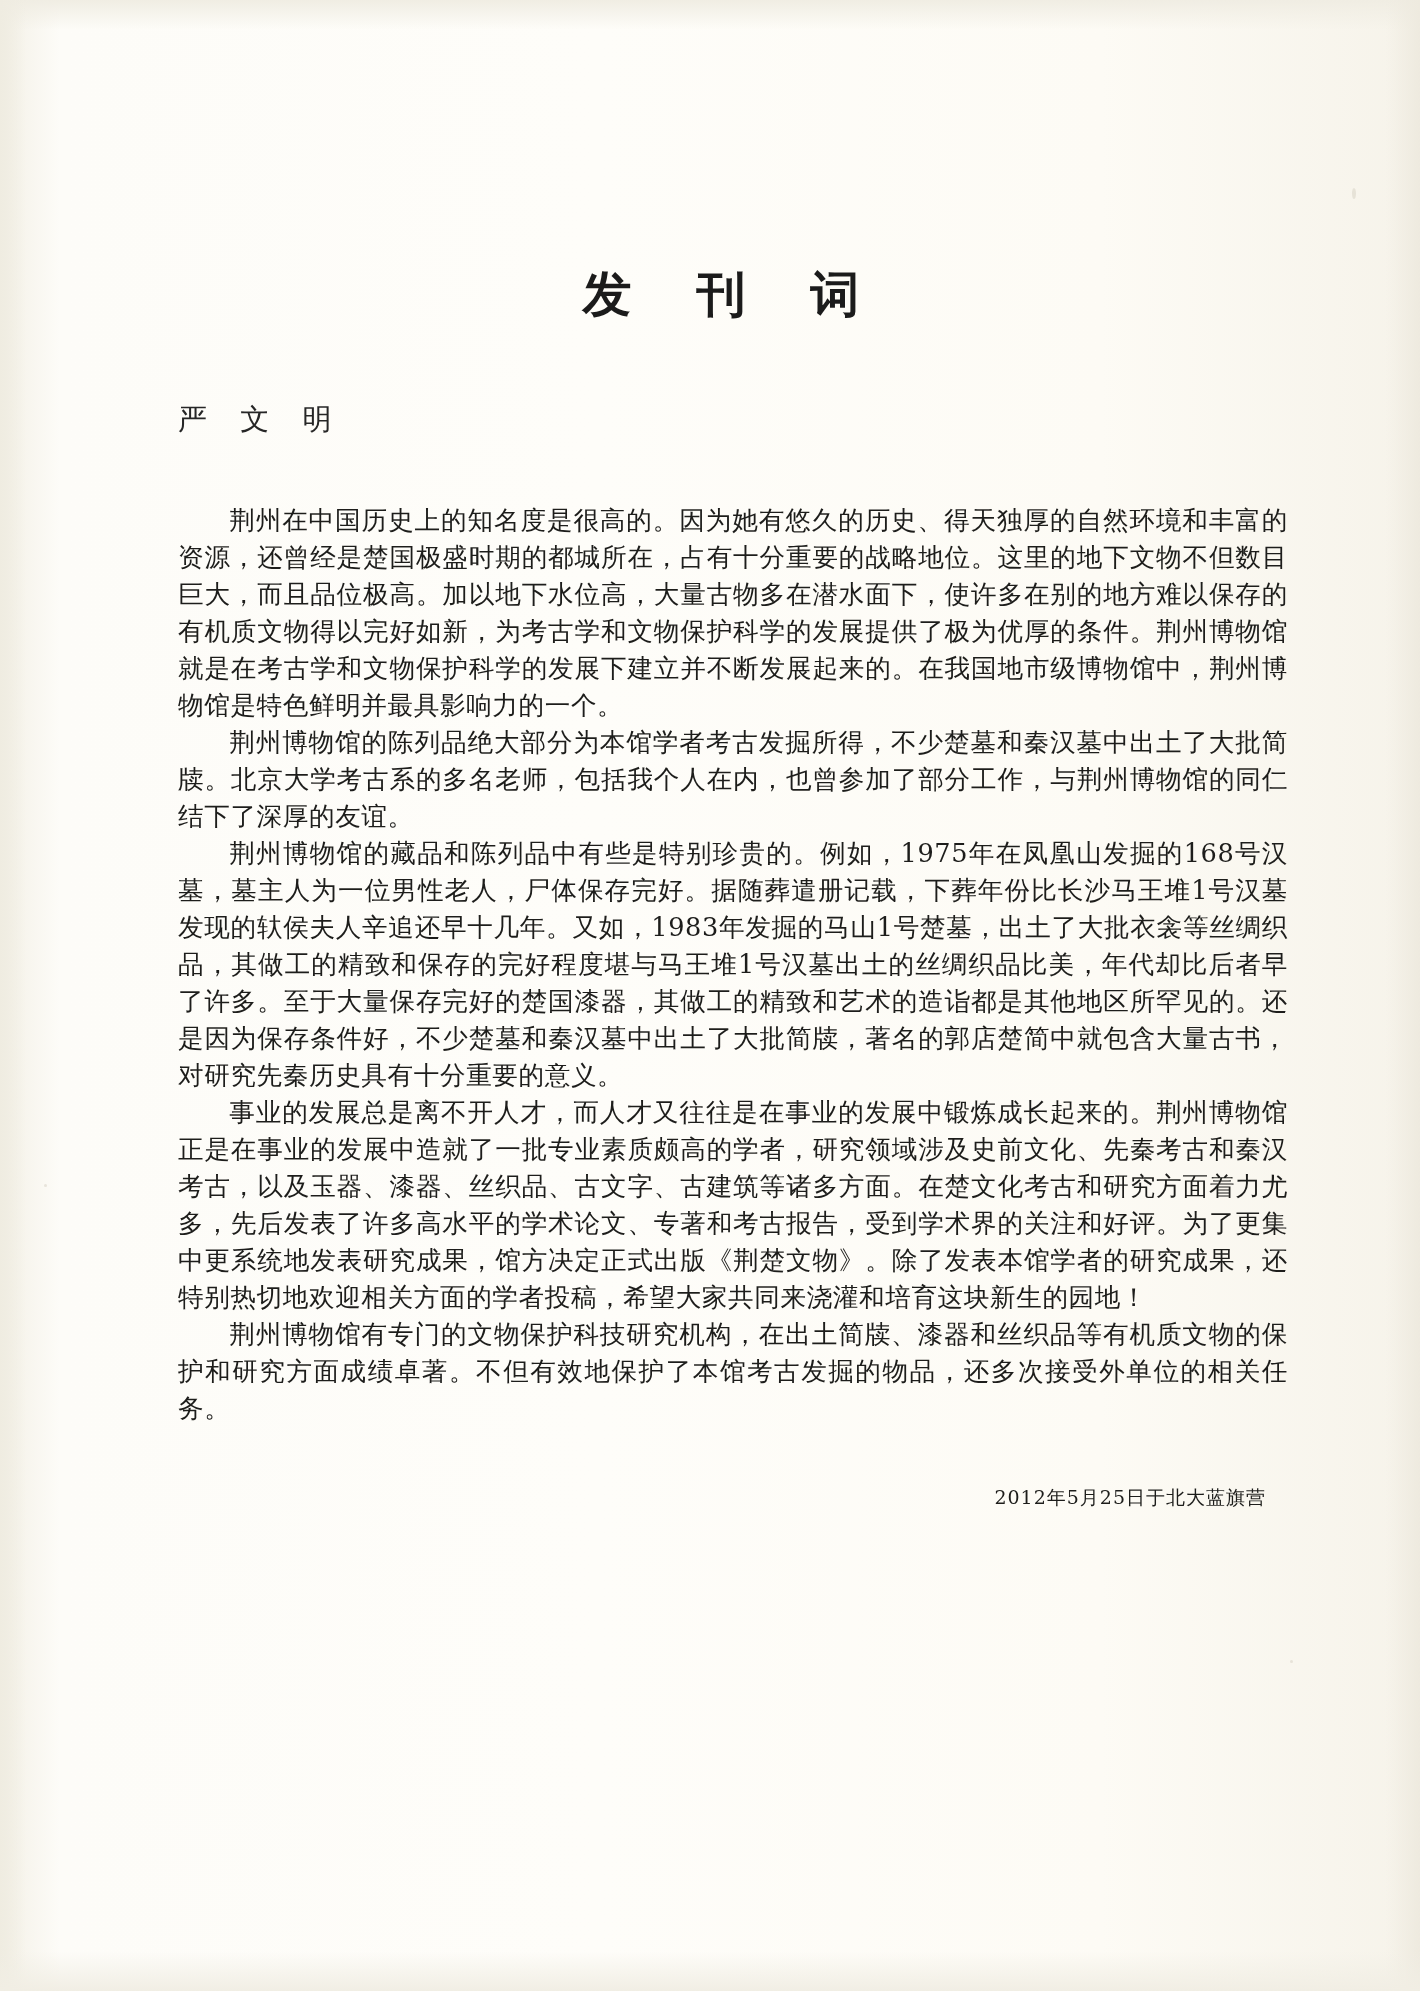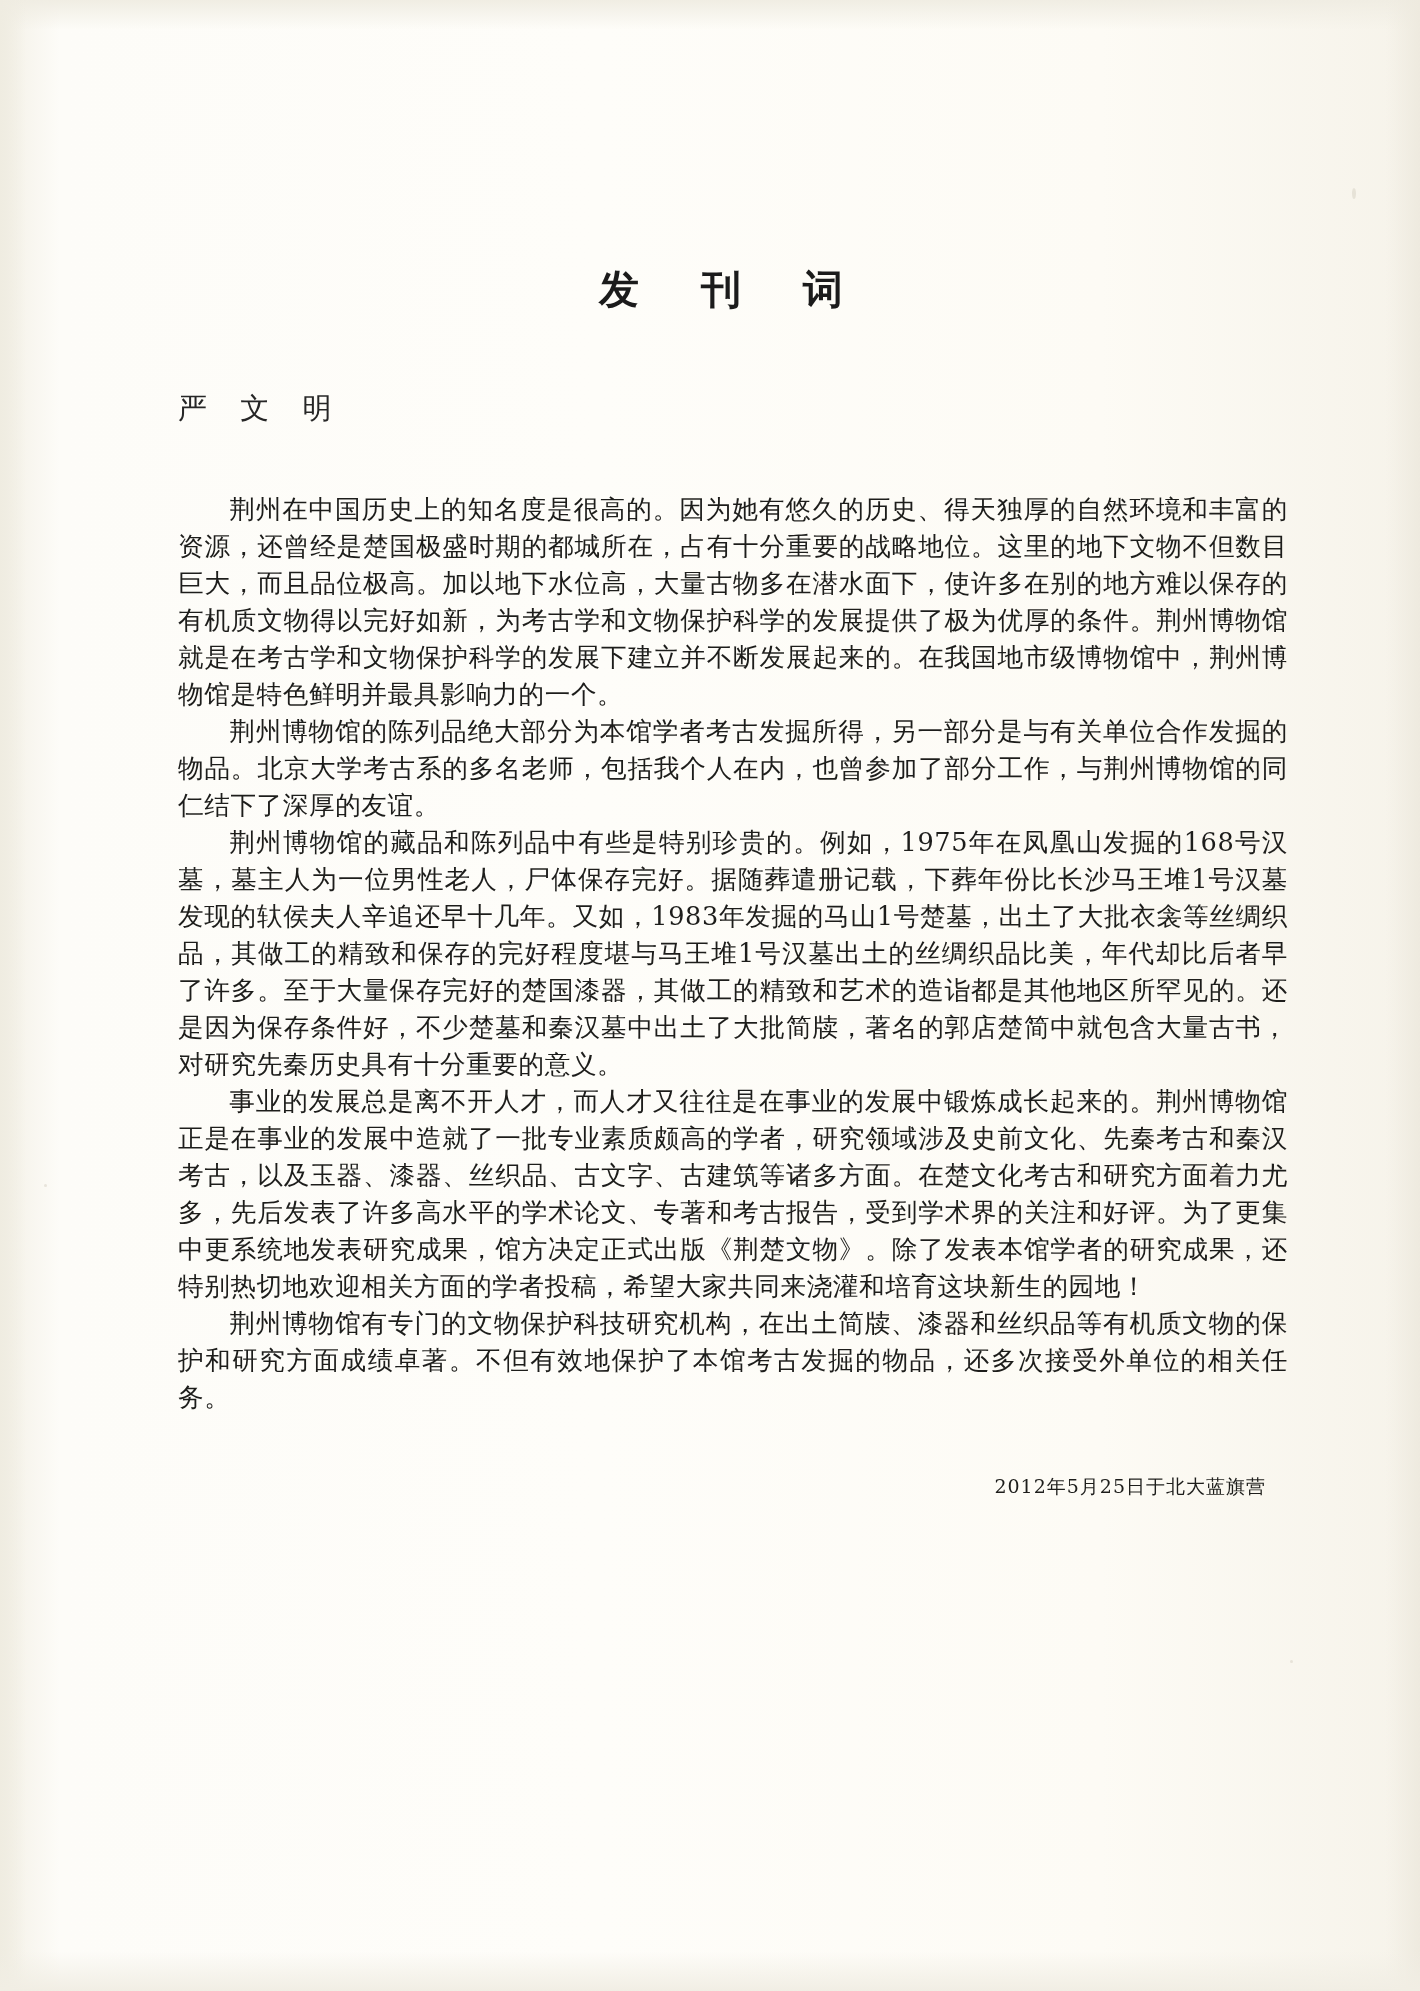--- a/index.html
+++ b/index.html
@@ -65,21 +65,21 @@
     position: absolute;
     left: 178px;
     top: 0;
     width: 1110px;
   }
 
   .doc-title {
     margin: 0;
     padding-top: 262px;
     text-align: center;
-    font-size: 40px;
+    font-size: 49px;
     font-weight: bold;
     letter-spacing: 24px;
     color: #1b1b1b;
     font-family: "DejaVu Serif", "Liberation Serif", serif;
   }
 
   .author {
     margin: 0;
     padding-top: 72px;
     font-size: 29px;
@@ -128,21 +128,21 @@
   <div class="speck" style="left:1290px; top:1660px; width:3px; height:3px;"></div>
 
   <div class="content">
 
     <h1 class="doc-title">发 刊 词</h1>
 
     <div class="author">严 文 明</div>
 
     <div class="body-text">
       <p>荆州在中国历史上的知名度是很高的。因为她有悠久的历史、得天独厚的自然环境和丰富的资源，还曾经是楚国极盛时期的都城所在，占有十分重要的战略地位。这里的地下文物不但数目巨大，而且品位极高。加以地下水位高，大量古物多在潜水面下，使许多在别的地方难以保存的有机质文物得以完好如新，为考古学和文物保护科学的发展提供了极为优厚的条件。荆州博物馆就是在考古学和文物保护科学的发展下建立并不断发展起来的。在我国地市级博物馆中，荆州博物馆是特色鲜明并最具影响力的一个。</p>
-      <p>荆州博物馆的陈列品绝大部分为本馆学者考古发掘所得，另一部分是与有关单位合作发掘的物品。北京大学考古系的多名老师，包括我个人在内，也曾参加了部分工作，与荆州博物馆的同仁结下了深厚的友谊。</p>
+      <p>荆州博物馆的陈列品绝大部分为本馆学者考古发掘所得，不少楚墓和秦汉墓中出土了大批简牍。北京大学考古系的多名老师，包括我个人在内，也曾参加了部分工作，与荆州博物馆的同仁结下了深厚的友谊。</p>
       <p>荆州博物馆的藏品和陈列品中有些是特别珍贵的。例如，1975年在凤凰山发掘的168号汉墓，墓主人为一位男性老人，尸体保存完好。据随葬遣册记载，下葬年份比长沙马王堆1号汉墓发现的轪侯夫人辛追还早十几年。又如，1983年发掘的马山1号楚墓，出土了大批衣衾等丝绸织品，其做工的精致和保存的完好程度堪与马王堆1号汉墓出土的丝绸织品比美，年代却比后者早了许多。至于大量保存完好的楚国漆器，其做工的精致和艺术的造诣都是其他地区所罕见的。还是因为保存条件好，不少楚墓和秦汉墓中出土了大批简牍，著名的郭店楚简中就包含大量古书，对研究先秦历史具有十分重要的意义。</p>
       <p>事业的发展总是离不开人才，而人才又往往是在事业的发展中锻炼成长起来的。荆州博物馆正是在事业的发展中造就了一批专业素质颇高的学者，研究领域涉及史前文化、先秦考古和秦汉考古，以及玉器、漆器、丝织品、古文字、古建筑等诸多方面。在楚文化考古和研究方面着力尤多，先后发表了许多高水平的学术论文、专著和考古报告，受到学术界的关注和好评。为了更集中更系统地发表研究成果，馆方决定正式出版《荆楚文物》。除了发表本馆学者的研究成果，还特别热切地欢迎相关方面的学者投稿，希望大家共同来浇灌和培育这块新生的园地！</p>
       <p>荆州博物馆有专门的文物保护科技研究机构，在出土简牍、漆器和丝织品等有机质文物的保护和研究方面成绩卓著。不但有效地保护了本馆考古发掘的物品，还多次接受外单位的相关任务。</p>
     </div>
 
     <div class="sign">2012年5月25日于北大蓝旗营</div>
 
   </div>
 </div>
 

